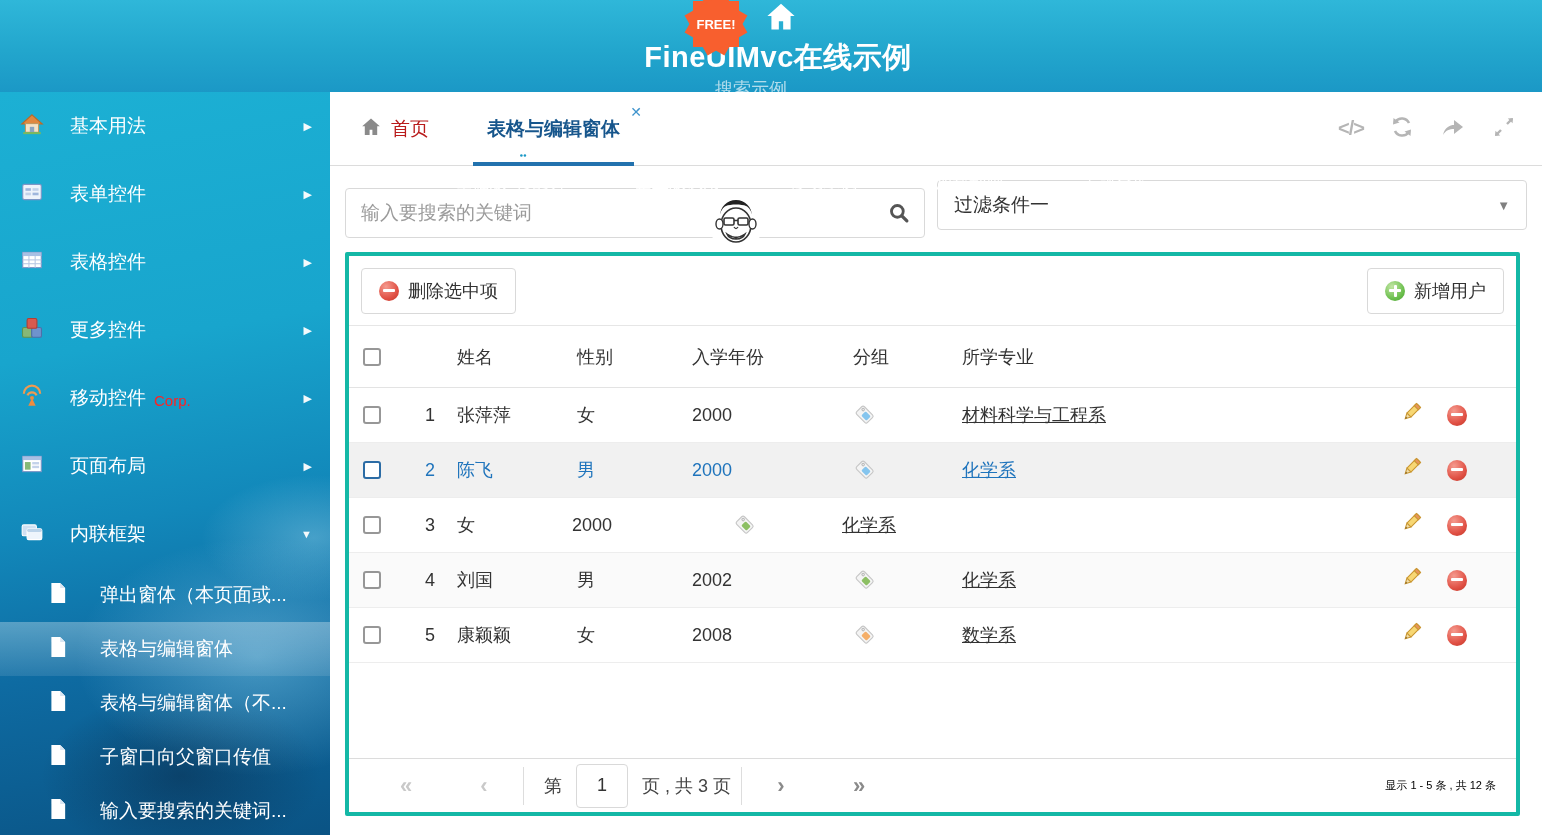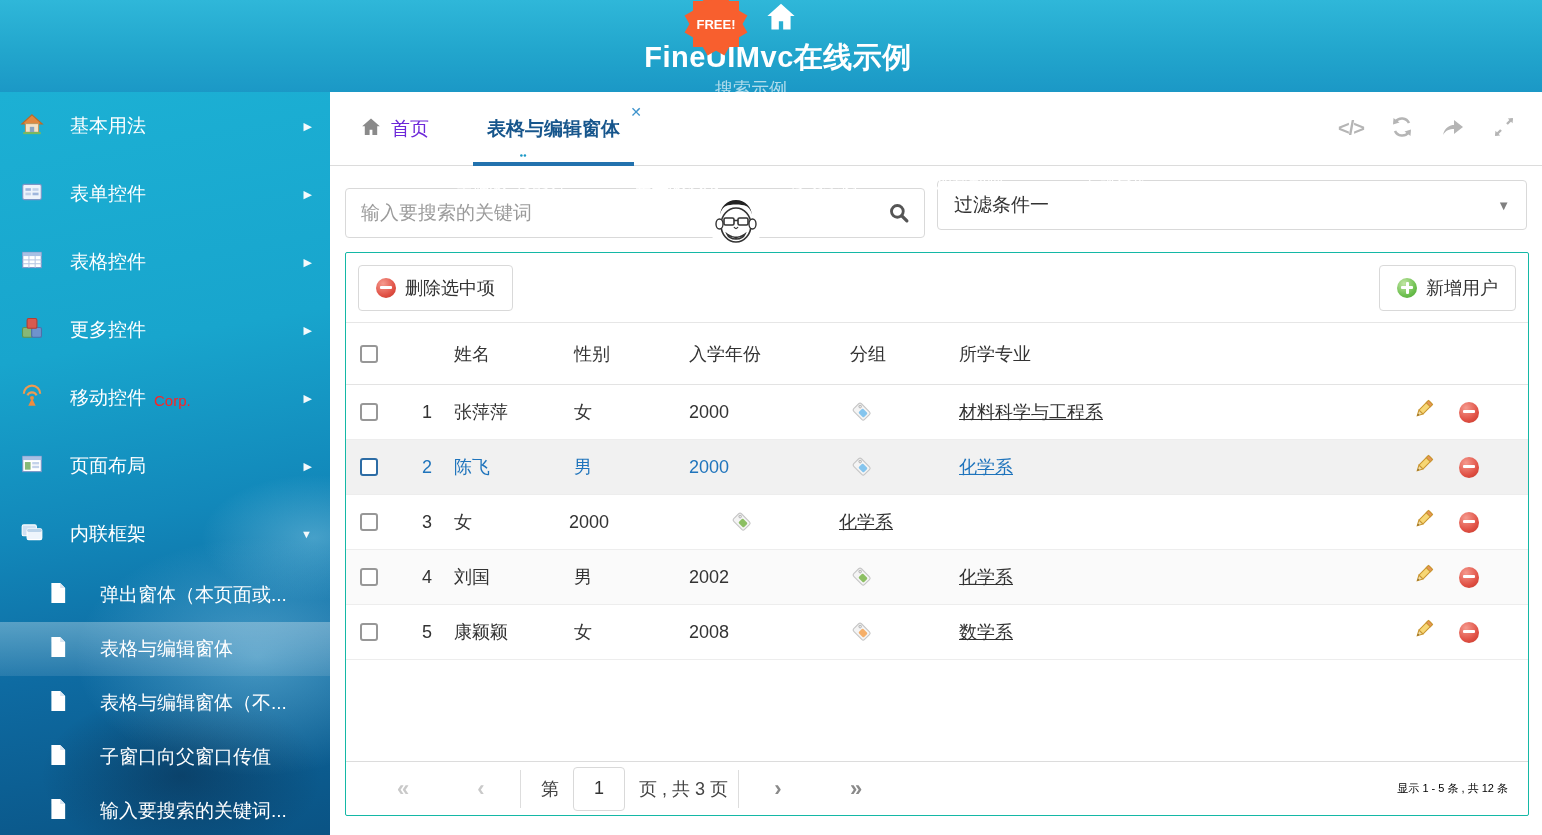--- a/index.html
+++ b/index.html
@@ -45,40 +45,40 @@
   .side-item .arrow{margin-left:auto;font-size:11px;opacity:.95;}
   .side-sub{height:54px;display:flex;align-items:center;padding-left:48px;cursor:pointer;}
   .side-sub .lbl{font-size:19px;margin-left:32px;white-space:nowrap;}
   .side-sub.active{background:linear-gradient(180deg,rgba(255,255,255,.30),rgba(255,255,255,.10));}
 
   
   .main{position:absolute;left:330px;top:92px;width:1212px;height:743px;background:#fff;
     display:flex;flex-direction:column;}
   .tabbar{height:74px;border-bottom:1px solid #dcdcdc;display:flex;align-items:stretch;position:relative;}
   .tab{display:flex;align-items:center;gap:9px;margin-left:30px;cursor:pointer;}
-  .tab .lbl{font-size:19px;color:#6d28d9;}
+  .tab .lbl{font-size:19px;color:#b91c1c;}
   .tab.active{position:relative;margin-left:44px;padding:0 14px;}
   .tab.active .lbl{color:#17568c;font-weight:bold;}
   .tab.active::after{content:"";position:absolute;left:0;right:0;bottom:-1px;height:4px;background:#2272ae;}
   .tab-close{position:absolute;top:12px;right:-8px;font-size:14px;font-weight:bold;color:#3e93cc;cursor:pointer;}
   .tab-tools{margin-left:auto;display:flex;align-items:center;gap:26px;padding-right:26px;color:#b5b5b5;}
   .tab-tools .code-ic{font-size:20px;font-weight:bold;letter-spacing:-1px;cursor:pointer;}
   .tab-tools svg{cursor:pointer;}
 
   .filter-row{display:flex;gap:12px;padding:14px 15px 0 15px;}
   .search-wrap{position:relative;width:580px;margin-top:8px;}
   .search-input{width:100%;height:50px;border:1px solid #d9d9d9;border-radius:4px;
     padding:0 48px 0 15px;font-size:19px;color:#333;outline:none;}
   .search-input::placeholder{color:#9b9b9b;}
   .search-ic2{position:absolute;right:14px;top:13px;color:#555;cursor:pointer;}
   .filter-select{flex:1;height:50px;border:1px solid #d9d9d9;border-radius:4px;display:flex;
     align-items:center;padding:0 16px;font-size:19px;color:#333;cursor:pointer;}
   .filter-caret{margin-left:auto;color:#808080;font-size:13px;}
 
-  .panel{margin:14px 13px 0 15px;border:1px solid #14b8a6;border-radius:2px;flex:1;
+  .panel{margin:14px 22px 0 15px;border:4px solid #14b8a6;border-radius:2px;flex:1;
     display:flex;flex-direction:column;margin-bottom:19px;}
   .toolbar{height:70px;border-bottom:1px solid #e6e6e6;display:flex;align-items:center;padding:0 12px;}
   .btn{display:flex;align-items:center;gap:9px;height:46px;padding:0 17px;border:1px solid #d9d9d9;
     border-radius:4px;background:#fff;font-size:18px;color:#333;cursor:pointer;}
   .btn-add{margin-left:auto;}
 
   .ic-circle{width:20px;height:20px;border-radius:50%;position:relative;display:inline-block;flex:0 0 20px;}
   .ic-red{background:radial-gradient(circle at 35% 28%,#f59a8e,#e05044 62%,#c03627);}
   .ic-red::after{content:"";position:absolute;left:4px;right:4px;top:8.5px;height:3px;background:#fff;border-radius:1px;}
   .ic-green{background:radial-gradient(circle at 35% 28%,#c2e6a4,#6cbf4e 62%,#49a130);}

